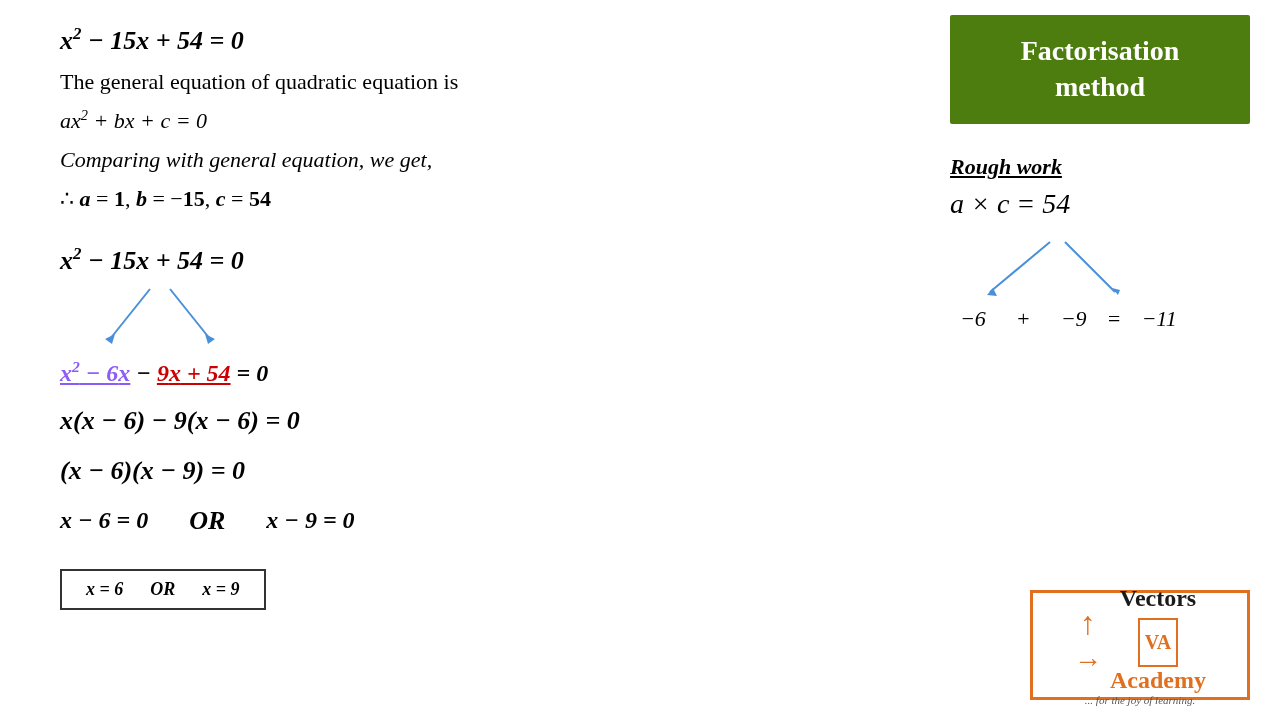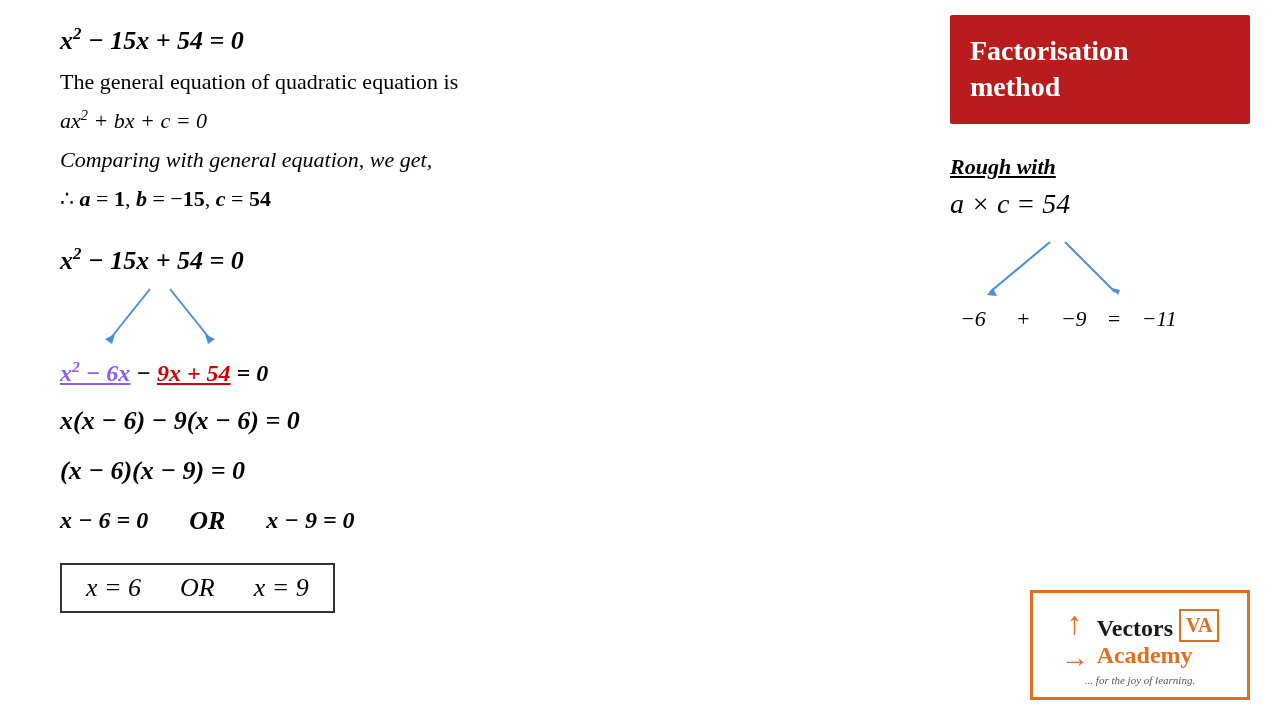--- a/index.html
+++ b/index.html
@@ -36,40 +36,41 @@
       margin-bottom: 2px;
     }
 
     .spacer { height: 20px; }
 
     
     .result-box {
       display: inline-block;
       border: 2px solid #333;
       padding: 8px 24px;
-      font-size: 26px;
-      font-style: italic;
-      font-weight: normal;
-      margin-top: 2px;
+      font-size: 18px;
+      font-style: italic;
+      font-weight: bold;
+      margin-top: 8px;
     }
 
     
     .right-panel {
       position: absolute;
       right: 30px;
       top: 15px;
       width: 300px;
     }
 
     .factorisation-box {
-      background: #b91c1c;
+      background: #4d7c0f;
       color: white;
       font-size: 28px;
       font-weight: bold;
-      padding: 18px 20px;
+      text-align: center;
+      padding: 18px 12px;
       border-radius: 2px;
       line-height: 1.3;
     }
 
     .rough-work-section {
       margin-top: 30px;
       font-size: 22px;
     }
 
     .rough-work-title {
@@ -113,21 +114,21 @@
       display: flex;
       align-items: center;
       gap: 8px;
     }
 
     .logo-va {
       font-size: 20px;
       font-weight: bold;
       color: #e07020;
       border: 2px solid #e07020;
-      padding: 3px 5px;
+      padding: 11px 5px;
     }
 
     .logo-subtitle {
       font-size: 11px;
       color: #555;
       font-style: italic;
     }
 
     .logo-vectors {
       font-size: 24px;
@@ -234,21 +235,21 @@
 </div>
 
 <div class="right-panel">
 
   <div class="factorisation-box">
     <span>Factorisation</span><br>
     <span>method</span>
   </div>
 
   <div class="rough-work-section">
-    <div class="rough-work-title">Rough with</div>
+    <div class="rough-work-title">Rough work</div>
     <div class="rough-math">
       <i>a</i> × <i>c</i> = 54
     </div>
 
     <div class="tree-container">
       <svg width="270" height="100">
 
         <line x1="100" y1="10" x2="40" y2="60" stroke="#4a90d9" stroke-width="2"></line>
         <polygon points="37,63 43,56 47,64" fill="#4a90d9"></polygon>
 
@@ -268,21 +269,21 @@
 </div>
 
 <div class="logo-box">
   <div class="logo-inner">
 
     <div style="display:flex; flex-direction:column; align-items:center;">
       <span style="font-size:32px; color:#e07020;">↑</span>
       <span style="font-size:28px; color:#e07020;">→</span>
     </div>
     <div>
-      <div style="display:flex; align-items:flex-end; gap:6px;">
+      <div style="display:flex; align-items:center; gap:6px;flex-direction:column;">
         <span class="logo-vectors">Vectors</span>
         <span class="logo-va">VA</span>
       </div>
       <div>
         <span class="logo-academy">Academy</span>
       </div>
     </div>
   </div>
   <div class="logo-subtitle">... for the joy of learning.</div>
 </div>

